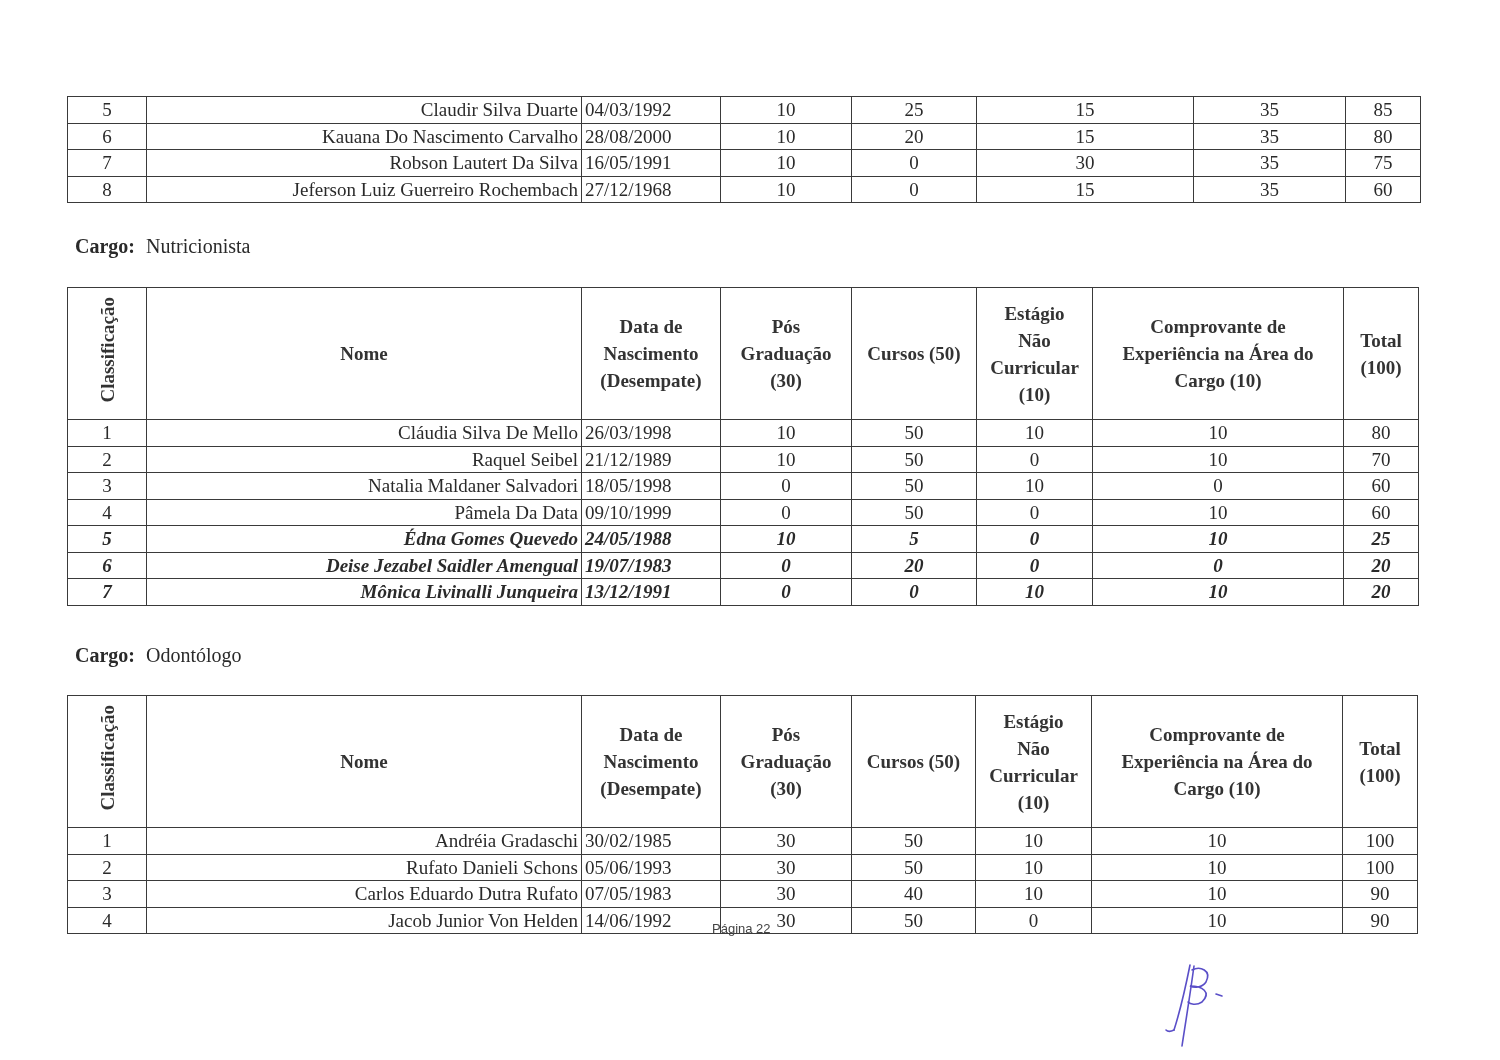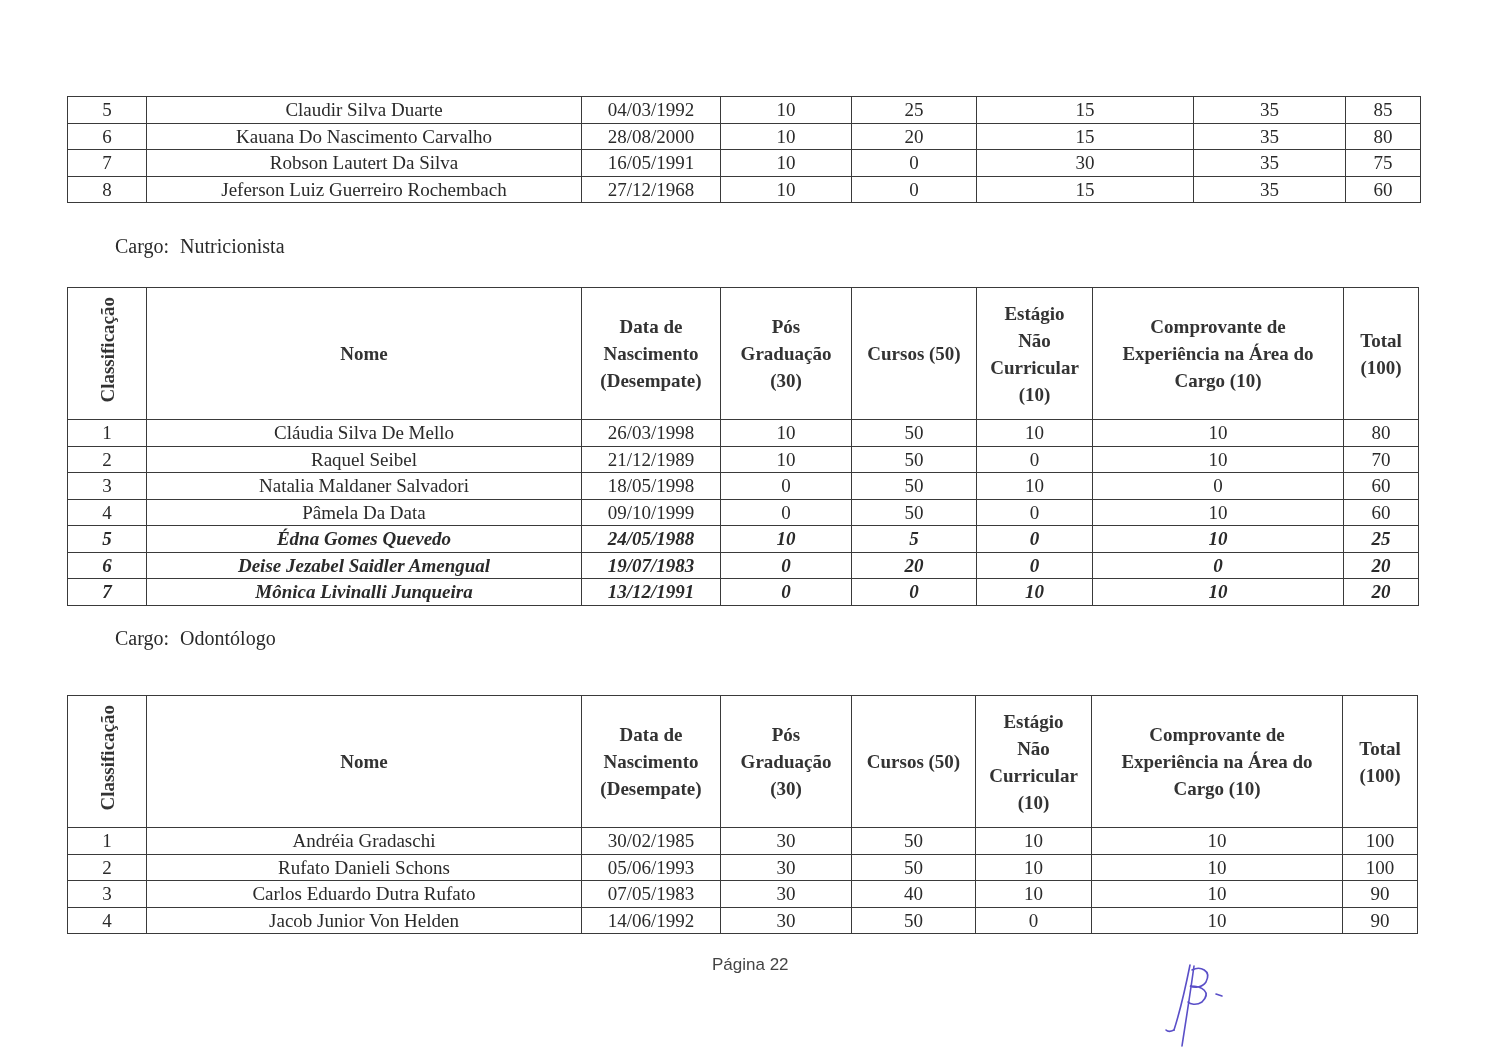--- a/index.html
+++ b/index.html
@@ -2,29 +2,29 @@
 <html><head>
 <meta charset="utf-8">
 <style>
   html, body { margin: 0; padding: 0; background: #ffffff; }
   body { width: 1500px; height: 1060px; position: relative; overflow: hidden;
          font-family: "Liberation Serif", serif; color: #2a2a2a; }
   table { position: absolute; border-collapse: collapse; table-layout: fixed; }
   td, th { border: 1.5px solid #3a3a3a; padding: 0 3px; font-size: 19px; font-weight: normal; line-height: 1; }
   th { font-weight: bold; text-align: center; vertical-align: middle; line-height: 27px; font-size: 19px; color: #333; }
   td.c { text-align: center; }
-  td.r { text-align: center; }
-  td.l { text-align: center; }
+  td.r { text-align: left; }
+  td.l { text-align: right; }
   td.b { font-weight: normal; text-align: center; }
   tr.it td { font-style: italic; font-weight: bold; }
   tr.row td { height: 25.5px; }
   .vert { writing-mode: vertical-rl; transform: rotate(180deg); white-space: nowrap; display: inline-block; }
   .cargo { position: absolute; font-size: 20px; }
-  .cargo b { font-weight: normal; margin-right: 6px; margin-left: 40px; }
-  .pagina { position: absolute; left: 712px; top: 955px; font-family: "Liberation Sans", sans-serif; font-size: 17px; color: #444; }
+  .cargo b { font-weight: bold; margin-right: 6px; }
+  .pagina { position: absolute; left: 712px; top: 921px; font-family: "Liberation Sans", sans-serif; font-size: 13px; color: #444; }
   .sig { position: absolute; left: 1160px; top: 960px; }
 </style>
 </head>
 <body>
 
 <table style="left:67px; top:96px; width:1353px;">
   <colgroup>
     <col style="width:79px">
       <col style="width:435px">
       <col style="width:139px">
@@ -173,21 +173,21 @@
         <td class="r">13/12/1991</td>
         <td class="c">0</td>
         <td class="c">0</td>
         <td class="c">10</td>
         <td class="c">10</td>
         <td class="b">20</td>
       </tr>
     </tbody>
 </table>
 
-<div class="cargo" style="left:75px; top:627px;">
+<div class="cargo" style="left:75px; top:644px;">
   <b>Cargo:</b>
   <span>Odontólogo</span>
 </div>
 
 <table style="left:67px; top:695px; width:1350px;">
   <colgroup>
     <col style="width:79px">
       <col style="width:435px">
       <col style="width:139px">
       <col style="width:131px">

